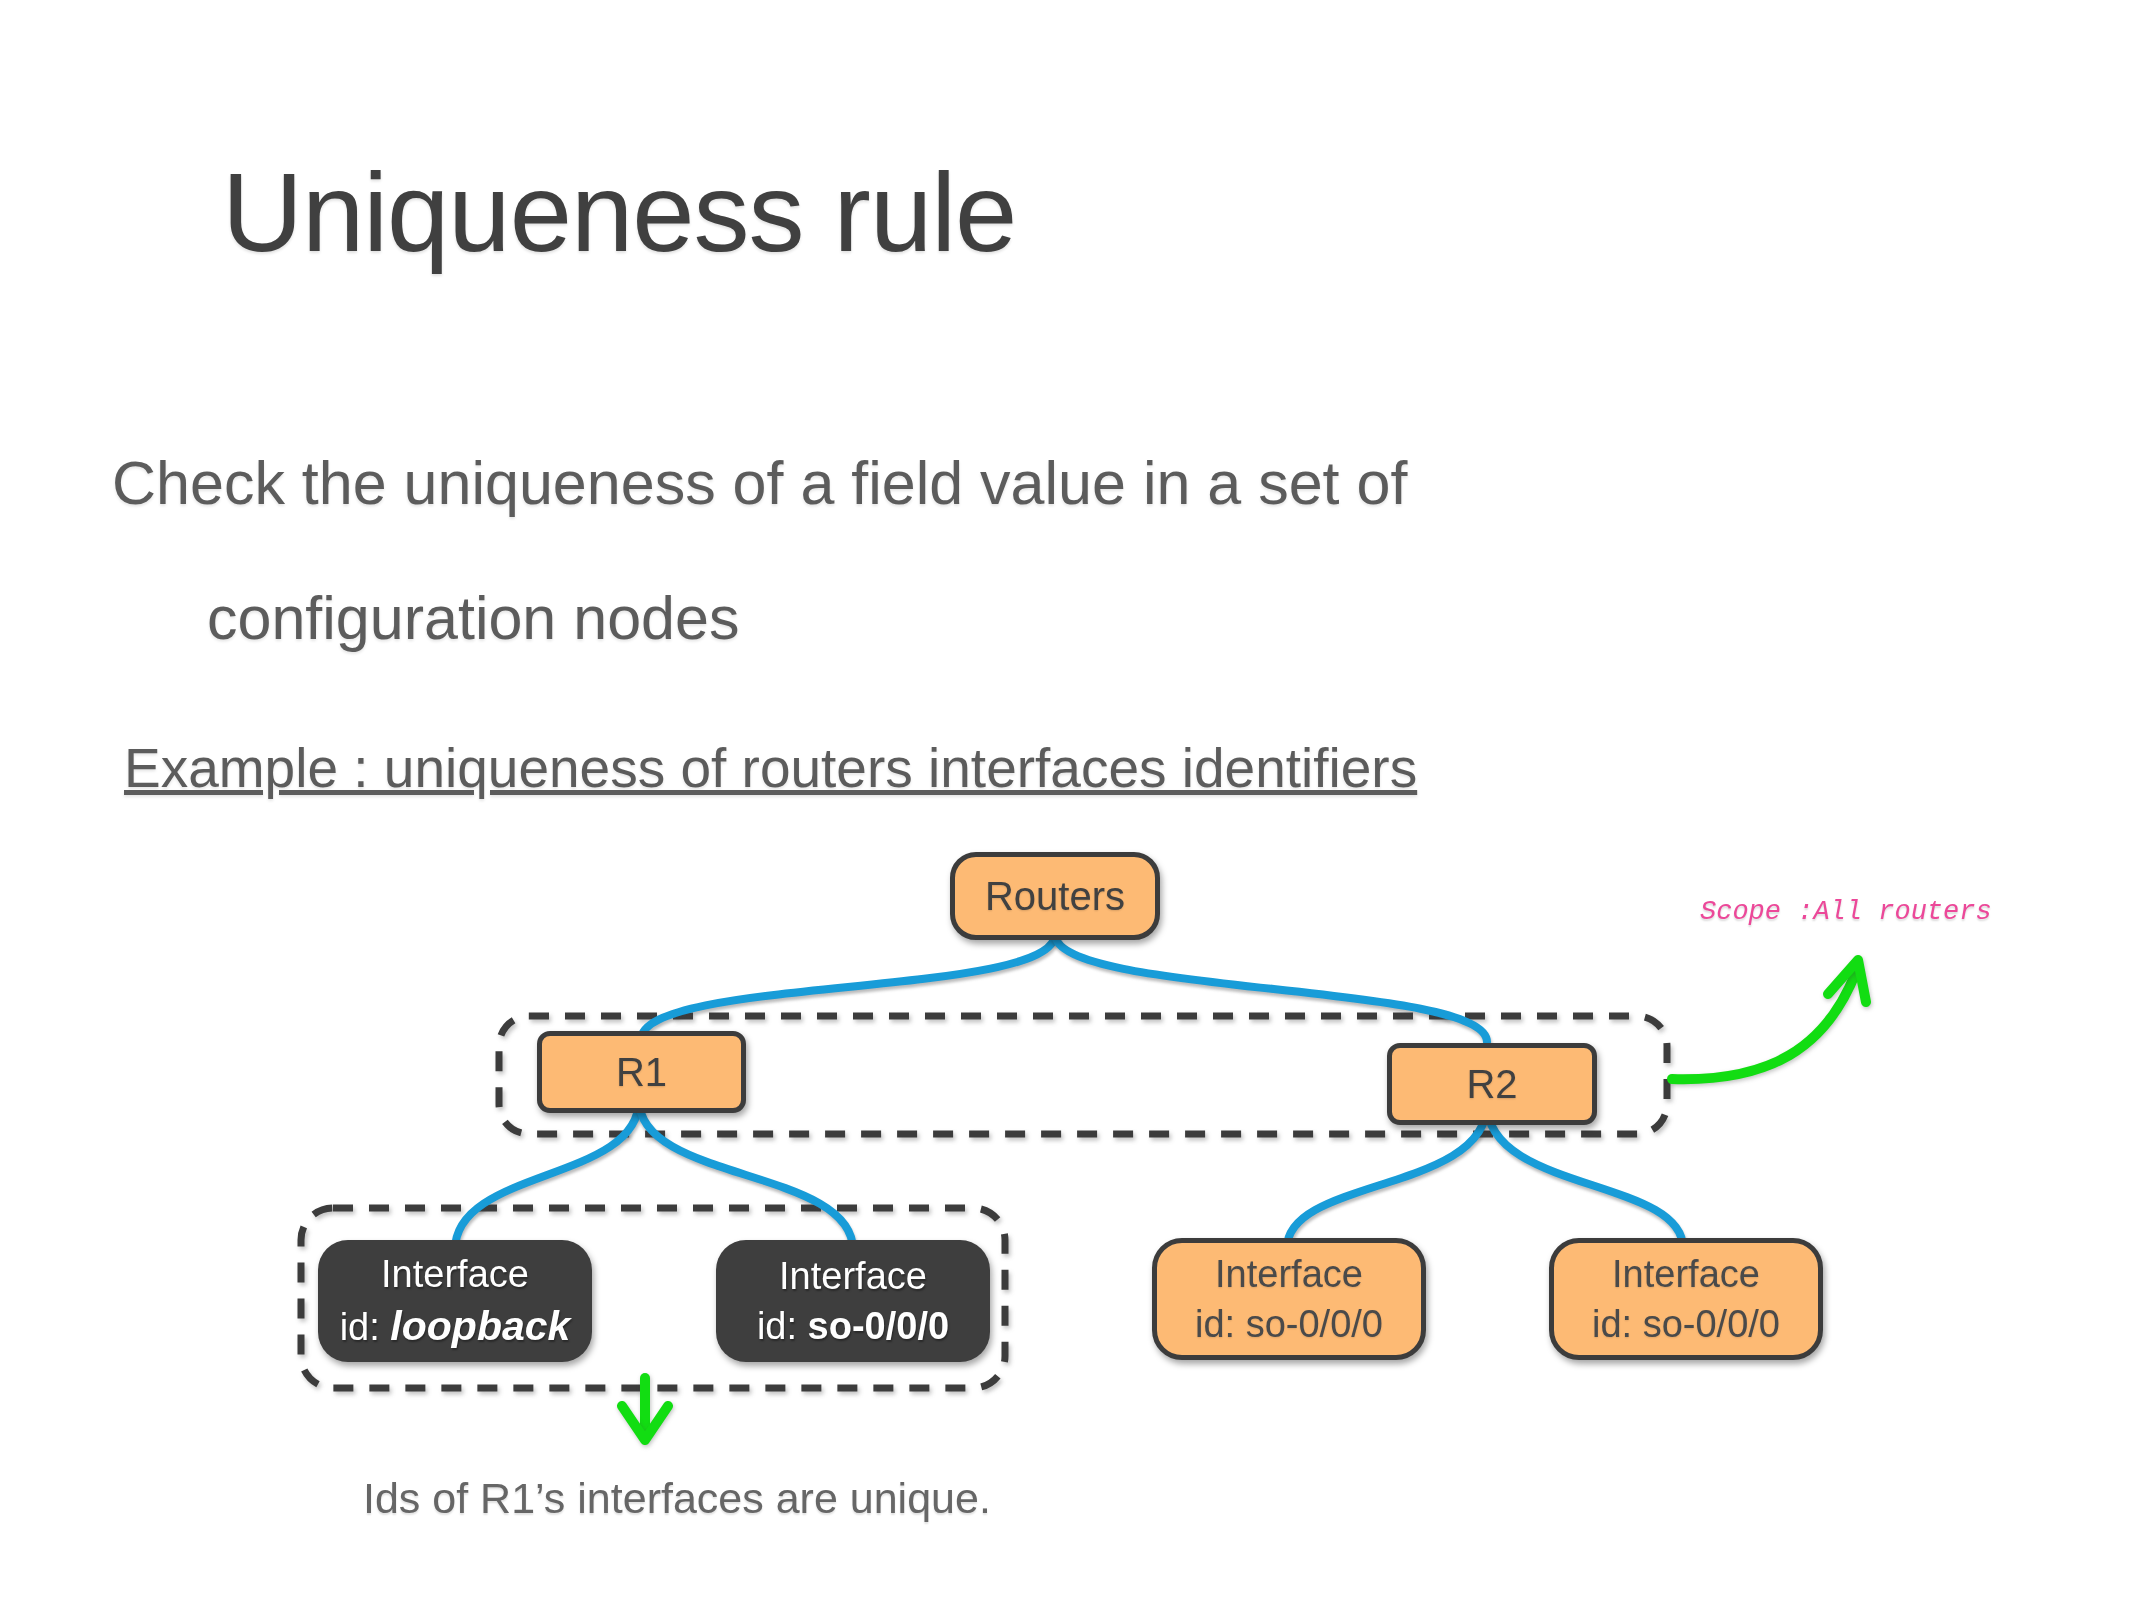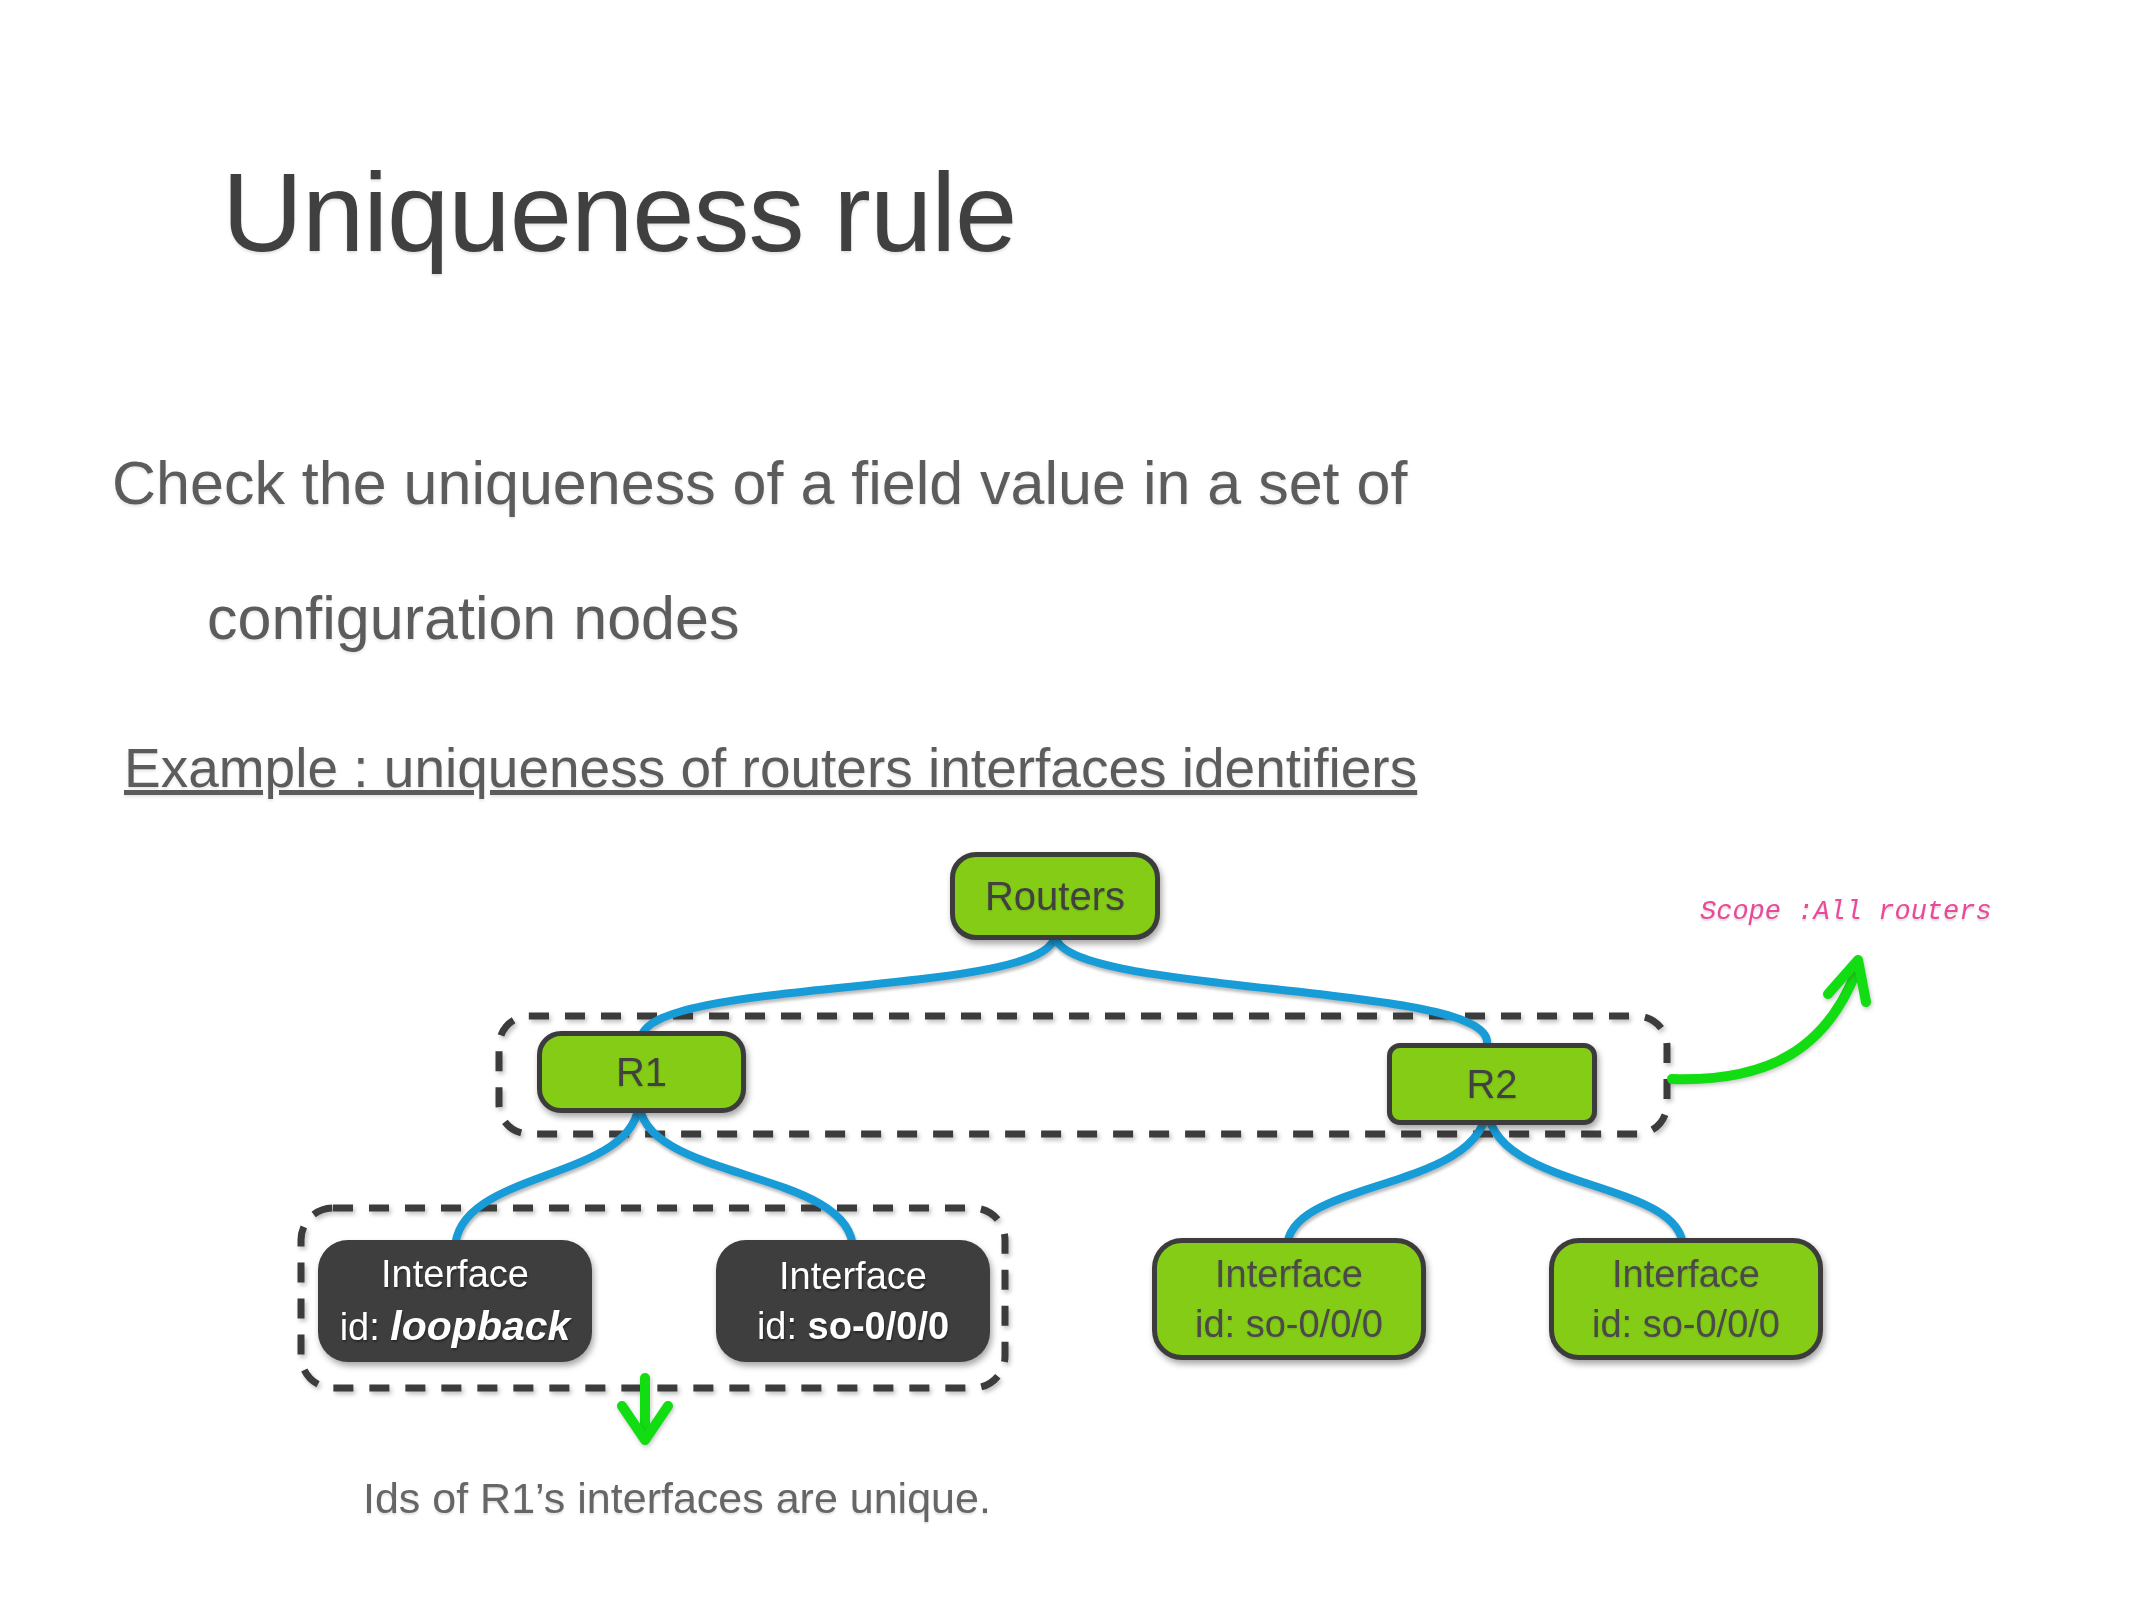--- a/index.html
+++ b/index.html
@@ -25,27 +25,27 @@
 
   svg.wires{left:0;top:0;width:2134px;height:1600px;z-index:0;}
   .dashedbox{fill:none;stroke:#3c3c3c;stroke-width:7;stroke-dasharray:20 16;
     filter:drop-shadow(2px 3px 2px rgba(60,60,60,0.30));}
   .blue{fill:none;stroke:#189cd8;stroke-width:8;stroke-linecap:round;
     filter:drop-shadow(1px 3px 1.5px rgba(60,60,60,0.35));}
   .green{fill:none;stroke:#12dd12;stroke-width:10;stroke-linecap:round;stroke-linejoin:round;
     filter:drop-shadow(1px 2px 2px rgba(60,60,60,0.30));}
 
   .node{
-    position:absolute;z-index:2;background:#84cc16;border:5px solid #3c3c3c;
+    position:absolute;z-index:2;background:#fdba74;border:5px solid #3c3c3c;
     display:flex;flex-direction:column;align-items:center;justify-content:center;
     box-shadow:2px 4px 6px rgba(0,0,0,0.35);color:#414141;text-align:center;
   }
   .node .lbl{font-size:40px;color:#414141;text-shadow:0 1px 2px rgba(0,0,0,0.15);}
   .node-routers{left:950px;top:852px;width:200px;height:78px;border-radius:26px;}
-  .node-r1{left:537px;top:1031px;width:199px;height:72px;border-radius:24px;}
+  .node-r1{left:537px;top:1031px;width:199px;height:72px;border-radius:13px;}
   .node-r2{left:1387px;top:1035px;width:200px;height:72px;border-radius:13px;margin-top:8px;}
   .iface{
     width:264px;height:112px;border-radius:30px;line-height:1.32;
   }
   .iface .t1{font-size:38px;}
   .iface .t2{font-size:38px;white-space:nowrap;}
   .iface-dark{background:#3e3e3e;border:none;color:#ffffff;}
   .iface-dark .t1,.iface-dark .t2{color:#ffffff;text-shadow:1px 2px 2px rgba(0,0,0,0.35);}
   .iface-dark{width:274px;height:122px;}
   .node-if-a{left:318px;top:1240px;}

